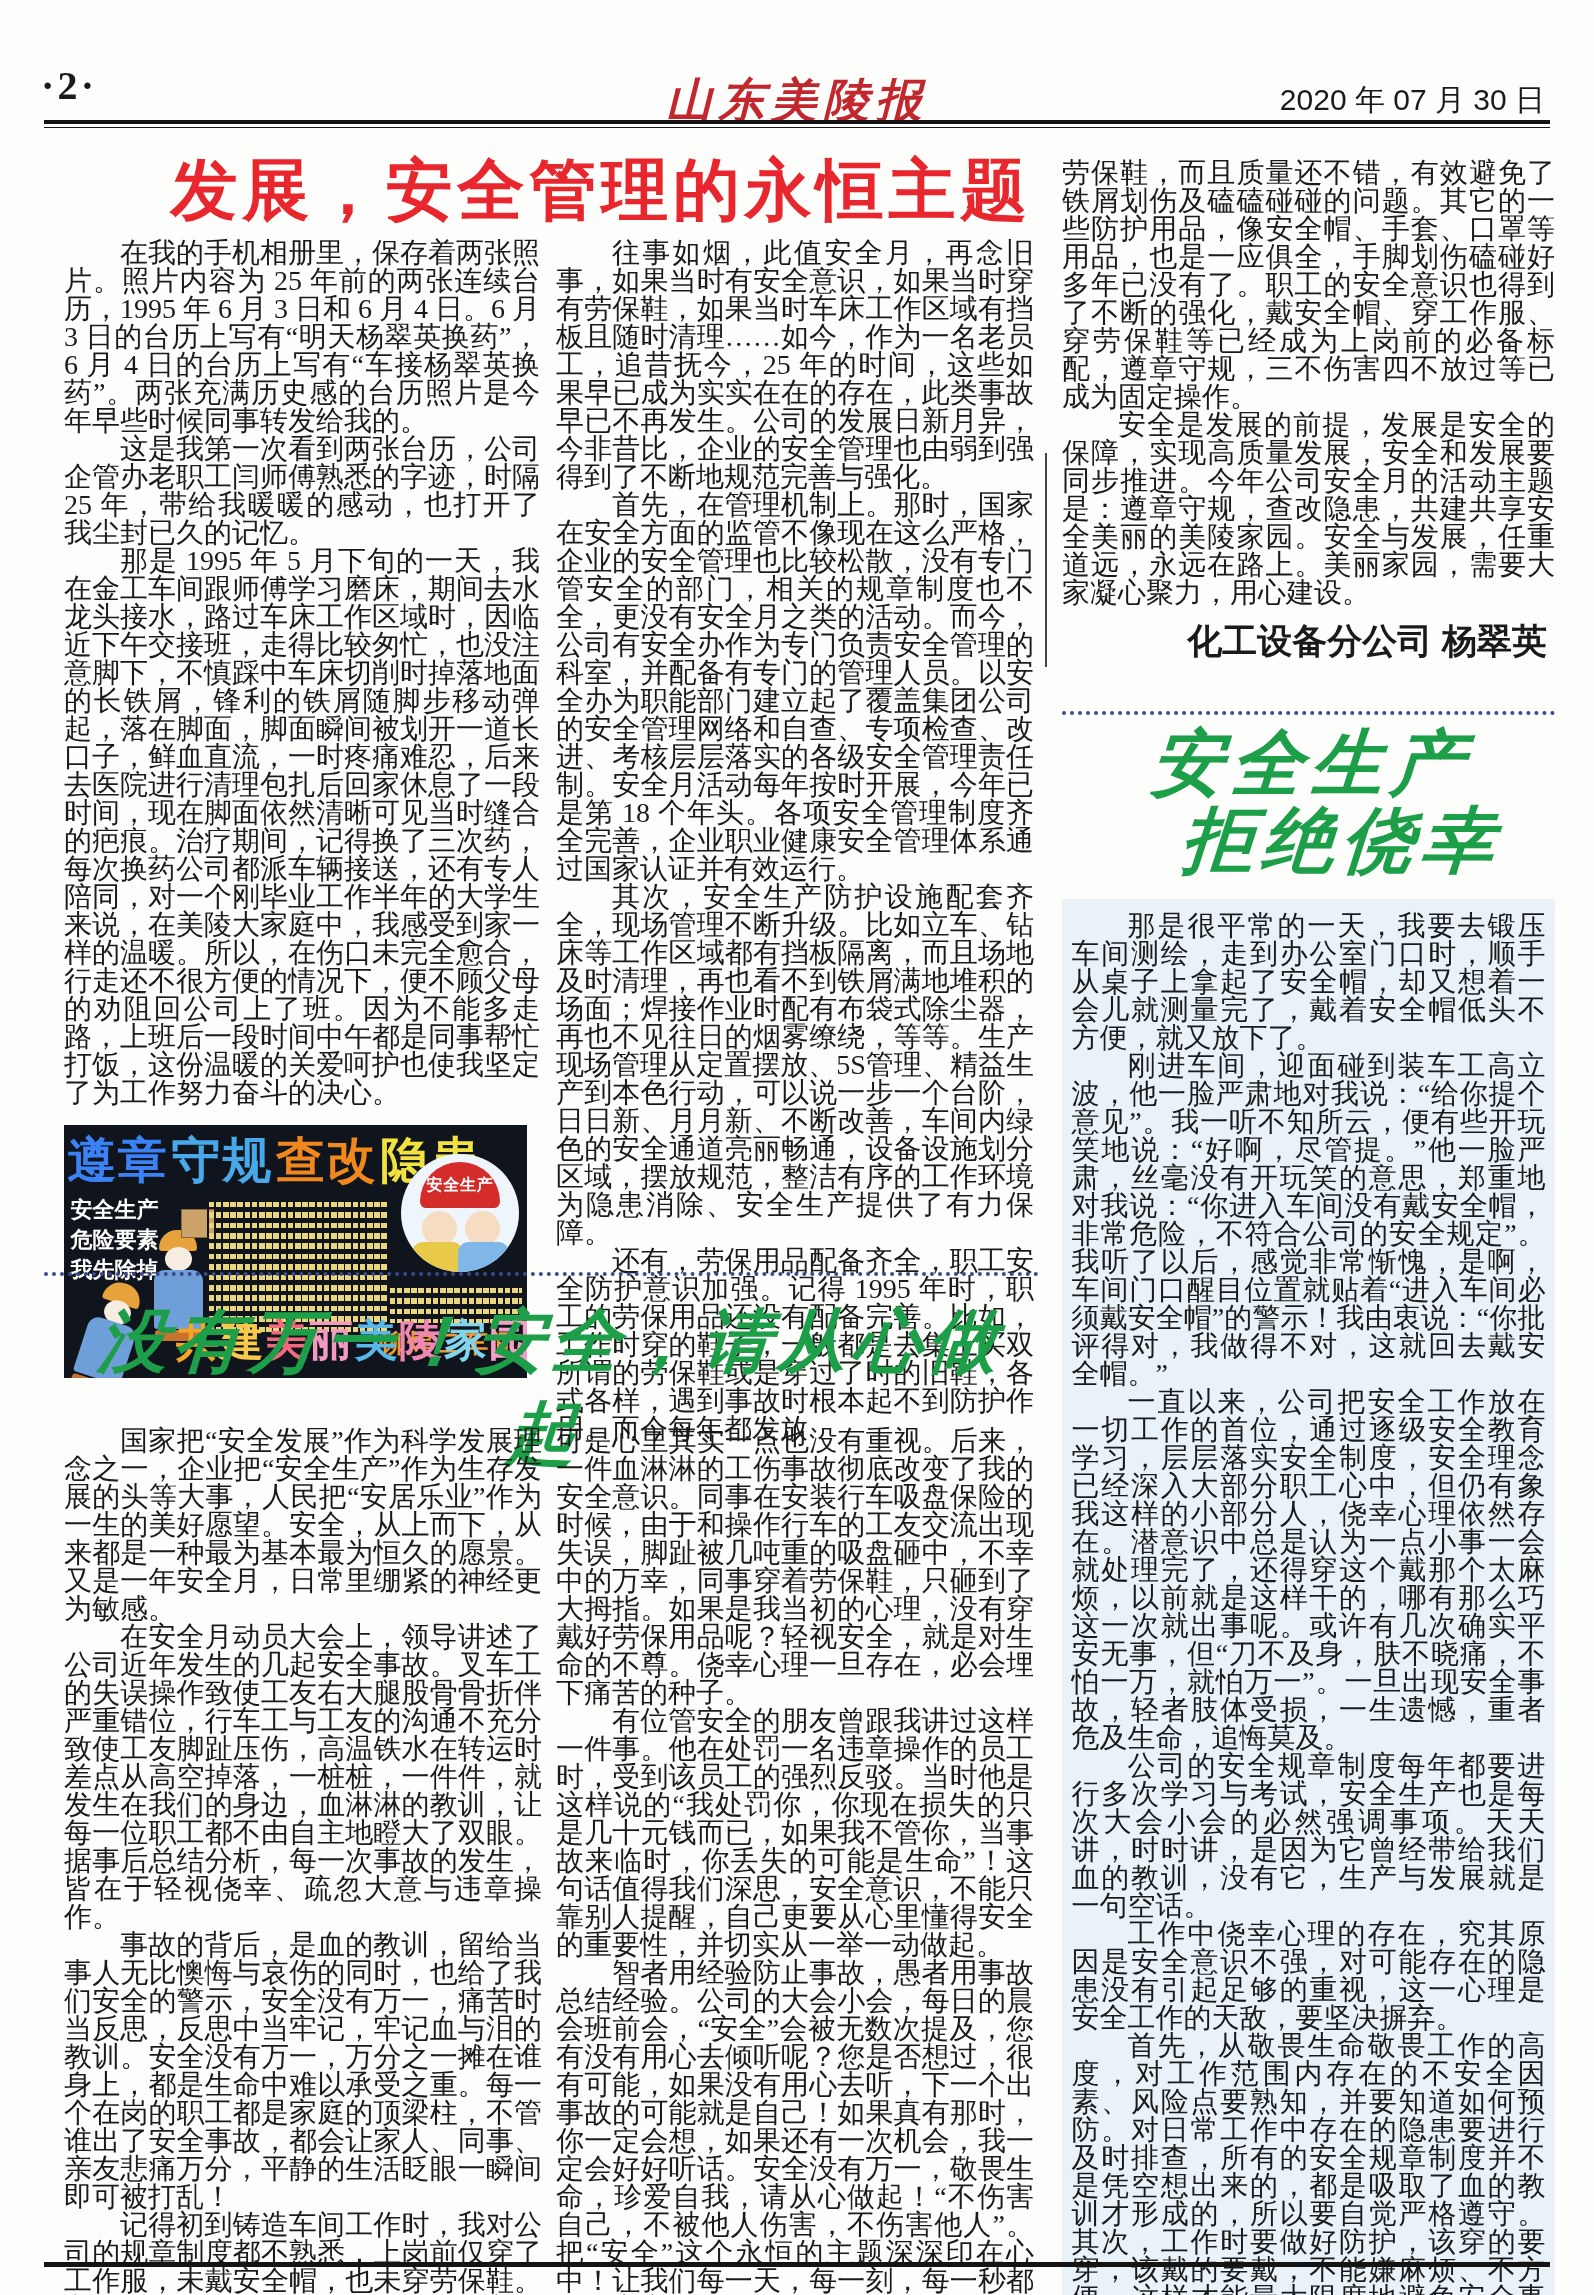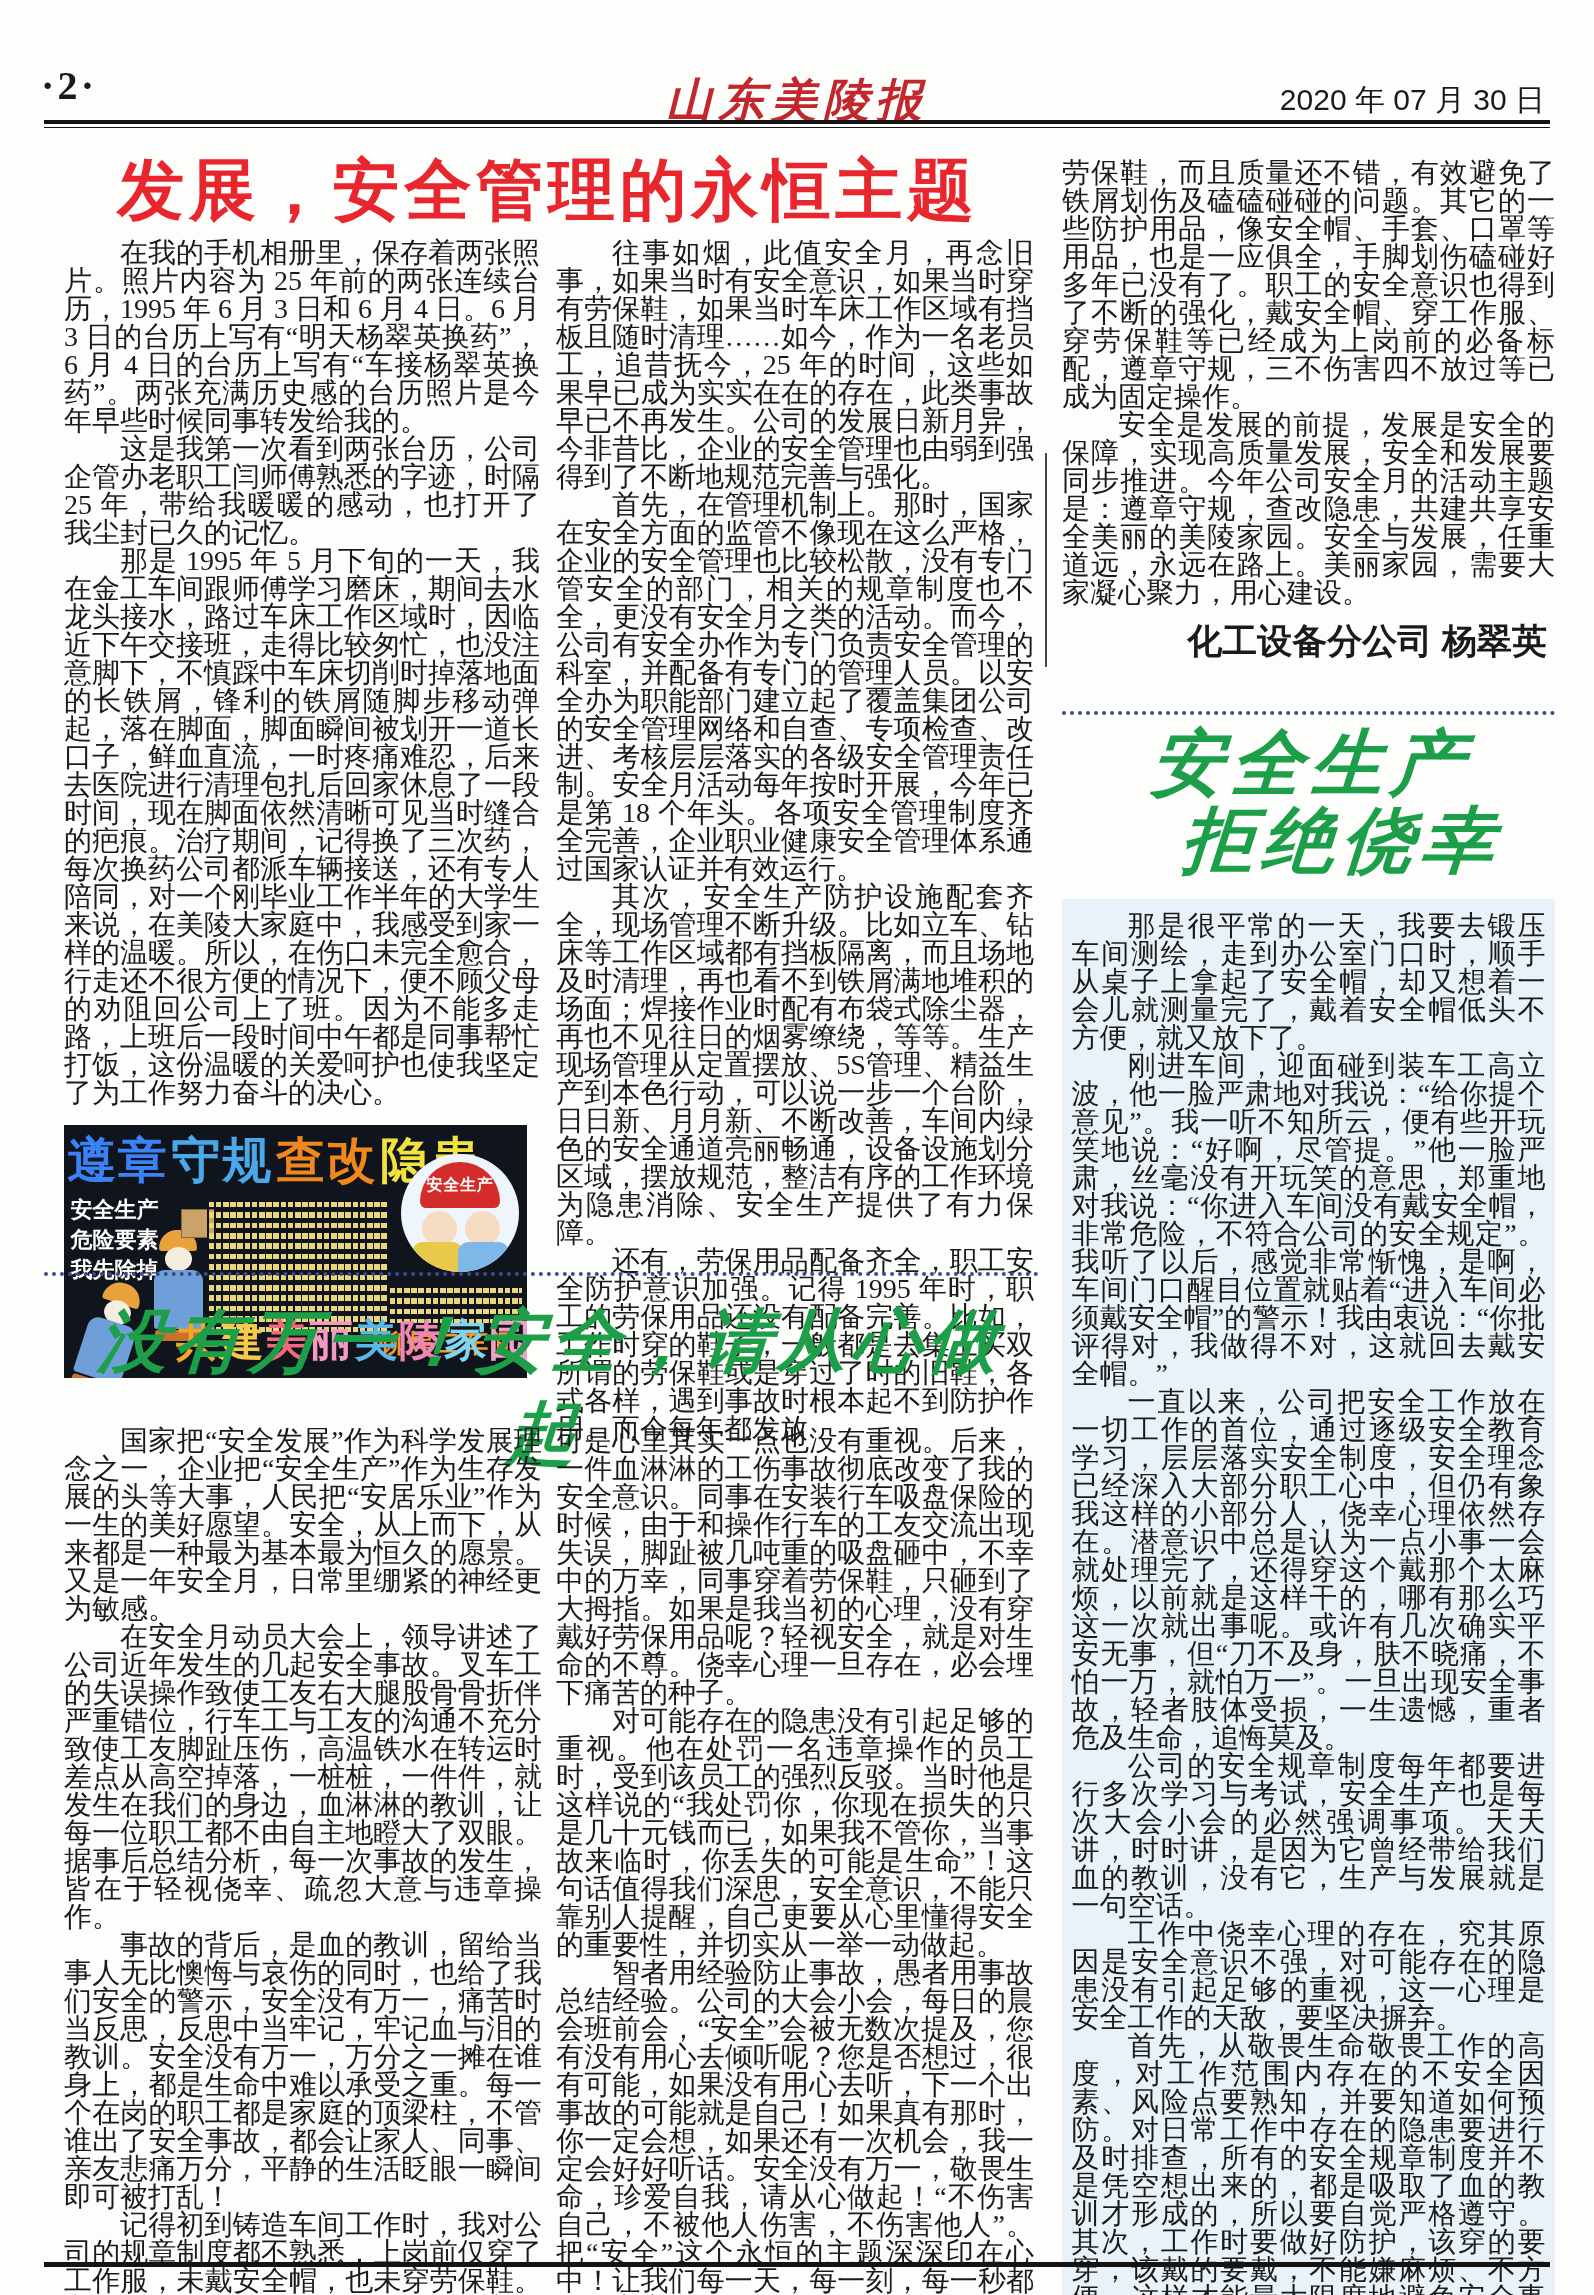--- a/index.html
+++ b/index.html
@@ -12,21 +12,21 @@
             font-style:italic;color:#c1272d;letter-spacing:6.4px;
             font-family:"Liberation Serif",serif;}
   .hdate{right:49px;top:80px;font-size:30px;font-family:"Liberation Sans",sans-serif;}
   .hrule{left:44px;width:1506px;top:120px;height:3.2px;border-top:4.8px solid #141414;border-bottom:1.6px solid #141414;}
   .brule{left:44px;width:1506px;top:2262px;height:4.8px;background:#141414;}
   .vrule{left:1045px;top:453px;width:1.6px;height:214px;background:#444;}
   
   .para{margin:0;text-indent:2em;text-align:justify;font-size:28px;line-height:28px;font-family:Liberation Serif, serif;}
   .ni{text-indent:0;}
   
-  .a1title{left:64px;top:145px;width:968px;text-align:center;font-size:67px;font-weight:bold;
+  .a1title{left:64px;top:145px;width:968px;text-align:right;font-size:67px;font-weight:bold;
            color:#e8262d;font-family:"Liberation Sans","DejaVu Sans",sans-serif;letter-spacing:4.8px;}
   .a1c1{left:64px;top:239px;width:476px;}
   .a1c2{left:556px;top:239px;width:478px;}
   .rightcol{left:1062px;top:159px;width:493px;}
   .sig{margin-top:11px;text-align:right;font-weight:bold;font-size:35px;
        font-family:"Liberation Sans","DejaVu Sans",sans-serif;padding-right:8px;}
   .dotted{border:none;border-top:4.8px dotted #3a4a8e;margin:46px 0 0 0;}
   .dottedL{left:44px;top:1272px;width:995px;border-top:4.8px dotted #3a4a8e;height:0;}
   
   .g-title{margin-top:11px;color:#1d9e48;font-weight:bold;font-style:italic;
@@ -168,20 +168,20 @@
 <div class="abs a2title">没有万一！安全，请从心做起</div>
 <div class="abs a2c1">
     <p class="para">国家把“安全发展”作为科学发展理念之一，企业把“安全生产”作为生存发展的头等大事，人民把“安居乐业”作为一生的美好愿望。安全，从上而下，从来都是一种最为基本最为恒久的愿景。又是一年安全月，日常里绷紧的神经更为敏感。</p>
     <p class="para">在安全月动员大会上，领导讲述了公司近年发生的几起安全事故。叉车工的失误操作致使工友右大腿股骨骨折伴严重错位，行车工与工友的沟通不充分致使工友脚趾压伤，高温铁水在转运时差点从高空掉落，一桩桩，一件件，就发生在我们的身边，血淋淋的教训，让每一位职工都不由自主地瞪大了双眼。据事后总结分析，每一次事故的发生，皆在于轻视侥幸、疏忽大意与违章操作。</p>
     <p class="para">事故的背后，是血的教训，留给当事人无比懊悔与哀伤的同时，也给了我们安全的警示，安全没有万一，痛苦时当反思，反思中当牢记，牢记血与泪的教训。安全没有万一，万分之一摊在谁身上，都是生命中难以承受之重。每一个在岗的职工都是家庭的顶梁柱，不管谁出了安全事故，都会让家人、同事、亲友悲痛万分，平静的生活眨眼一瞬间即可被打乱！</p>
     <p class="para">记得初到铸造车间工作时，我对公司的规章制度都不熟悉，上岗前仅穿了工作服，未戴安全帽，也未穿劳保鞋。主任找我谈话，问我为什么不戴安全帽，不穿劳保鞋？我说，安全帽太热，劳保鞋太沉。主任听后，便仔细向我说明了安全帽和劳保鞋的重要性。说归说，听归听，当时也有按照规定去做，</p>
   </div>
 <div class="abs a2c2">
   <div>
       <p class="para ni">可是心里其实一点也没有重视。后来，一件血淋淋的工伤事故彻底改变了我的安全意识。同事在安装行车吸盘保险的时候，由于和操作行车的工友交流出现失误，脚趾被几吨重的吸盘砸中，不幸中的万幸，同事穿着劳保鞋，只砸到了大拇指。如果是我当初的心理，没有穿戴好劳保用品呢？轻视安全，就是对生命的不尊。侥幸心理一旦存在，必会埋下痛苦的种子。</p>
-      <p class="para">对可能存在的隐患没有引起足够的重视。他在处罚一名违章操作的员工时，受到该员工的强烈反驳。当时他是这样说的“我处罚你，你现在损失的只是几十元钱而已，如果我不管你，当事故来临时，你丢失的可能是生命”！这句话值得我们深思，安全意识，不能只靠别人提醒，自己更要从心里懂得安全的重要性，并切实从一举一动做起。</p>
+      <p class="para">有位管安全的朋友曾跟我讲过这样一件事。他在处罚一名违章操作的员工时，受到该员工的强烈反驳。当时他是这样说的“我处罚你，你现在损失的只是几十元钱而已，如果我不管你，当事故来临时，你丢失的可能是生命”！这句话值得我们深思，安全意识，不能只靠别人提醒，自己更要从心里懂得安全的重要性，并切实从一举一动做起。</p>
       <p class="para">智者用经验防止事故，愚者用事故总结经验。公司的大会小会，每日的晨会班前会，“安全”会被无数次提及，您有没有用心去倾听呢？您是否想过，很有可能，如果没有用心去听，下一个出事故的可能就是自己！如果真有那时，你一定会想，如果还有一次机会，我一定会好好听话。安全没有万一，敬畏生命，珍爱自我，请从心做起！“不伤害自己，不被他人伤害，不伤害他人”。把“安全”这个永恒的主题深深印在心中！让我们每一天，每一刻，每一秒都平平安安！</p>
     </div>
   <div class="sig">汽车零部件分公司  周海强</div>
 </div>
 
 <div class="abs brule"></div>
 
 
 </body></html>

